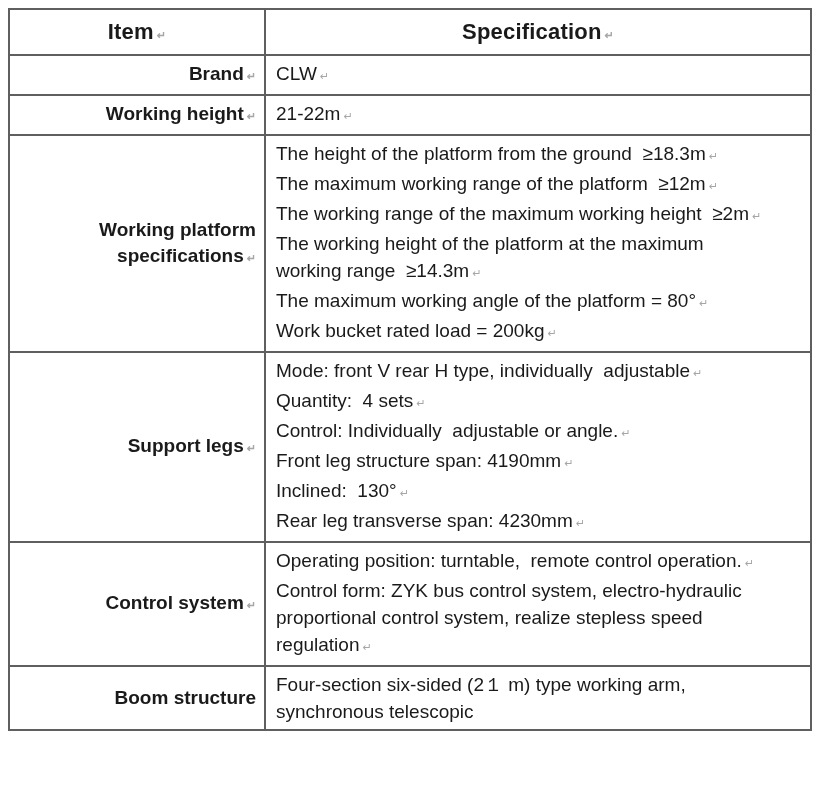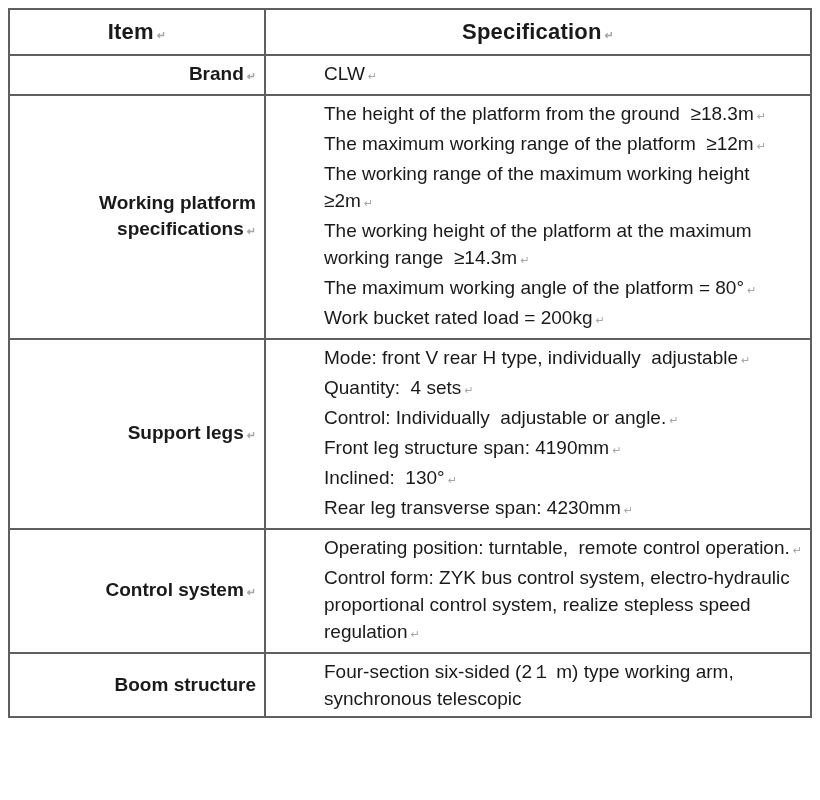--- a/index.html
+++ b/index.html
@@ -44,21 +44,20 @@
     padding: 5px 8px;
   }
   td.spec-cell {
     vertical-align: middle;
     font-size: 19px;
     line-height: 27px;
     padding: 4px 8px 4px 10px;
   }
   .spec-line {
     white-space: pre-wrap;
-    margin-left: 48px;
   }
   .pmark {
     font-size: 11px;
     color: #a6a6a6;
     margin-left: 3px;
     vertical-align: baseline;
   }
 </style>
 </head>
 <body>
@@ -73,20 +72,26 @@
       <tr>
         <th class="header-cell"><span>Item</span><span class="pmark">↵</span></th>
         <th class="header-cell"><span>Specification</span><span class="pmark">↵</span></th>
       </tr>
     </thead>
     <tbody>
         <tr>
           <td class="item-cell"><span>Brand</span><span class="pmark">↵</span></td>
           <td class="spec-cell">
             <div class="spec-line"><span>CLW</span><span class="pmark">↵</span></div>
+          </td>
+        </tr>
+        <tr>
+          <td class="item-cell"><span>Working height</span><span class="pmark">↵</span></td>
+          <td class="spec-cell">
+            <div class="spec-line"><span>21-22m</span><span class="pmark">↵</span></div>
           </td>
         </tr>
         <tr>
           <td class="item-cell"><span>Working platform specifications</span><span class="pmark">↵</span></td>
           <td class="spec-cell">
             <div class="spec-line"><span>The height of the platform from the ground  ≥18.3m</span><span class="pmark">↵</span></div>
             <div class="spec-line"><span>The maximum working range of the platform  ≥12m</span><span class="pmark">↵</span></div>
             <div class="spec-line"><span>The working range of the maximum working height  ≥2m</span><span class="pmark">↵</span></div>
             <div class="spec-line"><span>The working height of the platform at the maximum
 working range  ≥14.3m</span><span class="pmark">↵</span></div>

